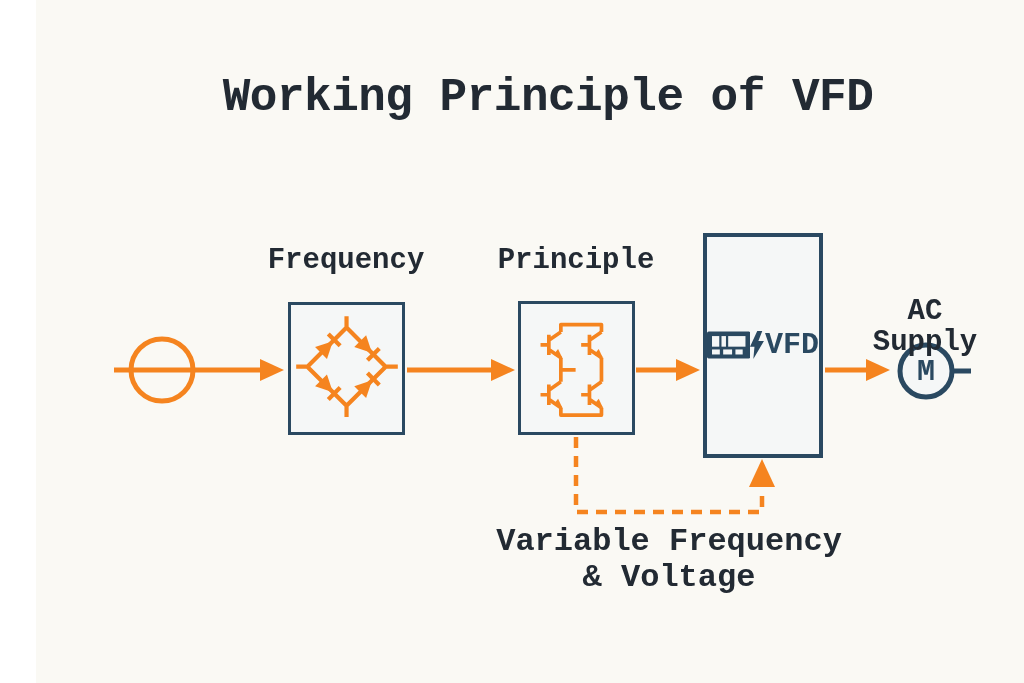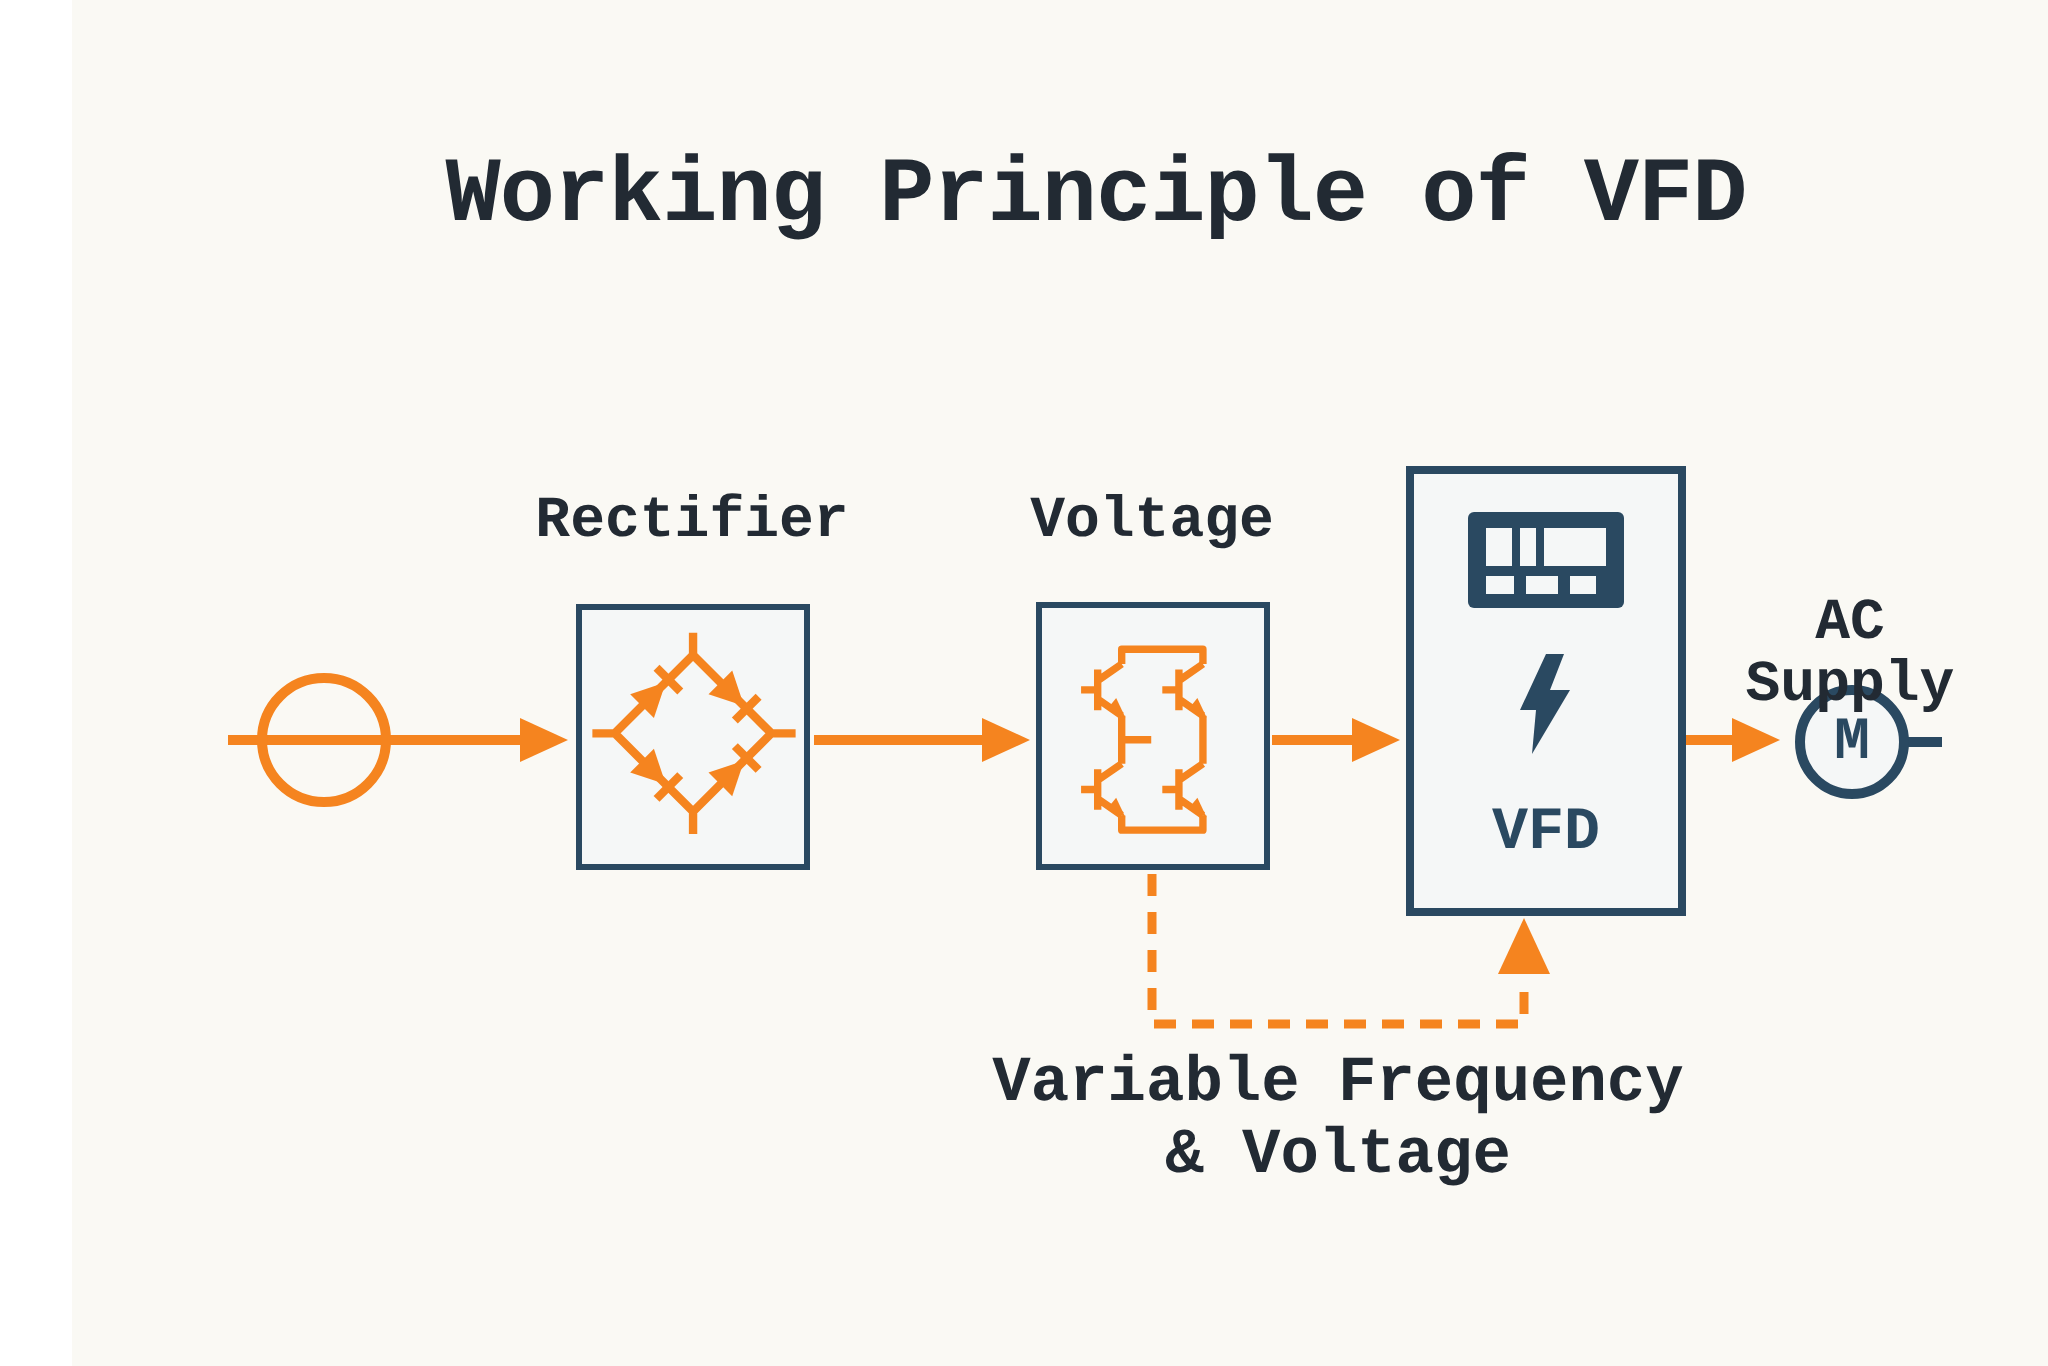--- a/index.html
+++ b/index.html
@@ -26,22 +26,22 @@
   .feedback-label{left:633px;top:524px;font-size:32px;line-height:1.13;}
   .box{
     position:absolute;box-sizing:border-box;
     background:var(--boxfill,#F5F7F7);
     border:3px solid var(--navy,#2A4961);
     display:flex;align-items:center;justify-content:center;
   }
   .rectifier-box{left:252px;top:302px;width:117px;height:133px;}
   .inverter-box{left:482px;top:301px;width:117px;height:134px;}
   .vfd-box{
-    left:667px;top:233px;width:140px;height:225px;border-width:4px;
-    flex-direction:column;justify-content:space-between;padding:19px 0 20px;
+    left:667px;top:233px;width:120px;height:225px;border-width:4px;
+    flex-direction:row;justify-content:space-between;padding:19px 0 20px;
   }
   .vfd-label{font-size:30px;font-weight:700;color:var(--navy,#2A4961);}
   .m-letter{
     position:absolute;left:890px;top:372px;transform:translate(-50%,-50%);
     font-size:30px;font-weight:700;color:var(--navy,#2A4961);
   }
   .wires{position:absolute;left:0;top:0;}
   .o-stroke{stroke:var(--orange,#F5841F);fill:none;stroke-width:5;}
   .o-thin{stroke:var(--orange,#F5841F);fill:none;stroke-width:4;stroke-linejoin:round;}
   .o-thin2{stroke:var(--orange,#F5841F);fill:none;stroke-width:4.5;stroke-linejoin:round;}
@@ -137,20 +137,20 @@
       <rect class="panel-cut" x="9" y="32" width="14" height="9"></rect>
       <rect class="panel-cut" x="29" y="32" width="16" height="9"></rect>
       <rect class="panel-cut" x="51" y="32" width="13" height="9"></rect>
     </svg>
     <svg width="26" height="50" viewBox="0 0 26 50">
       <polygon class="n-fill" points="13,0 0,28 8,28 6,50 25,18 15,18 22,0"></polygon>
     </svg>
     <div class="vfd-label">VFD</div>
   </div>
 
-  <div class="lbl rectifier-label">Rectifier</div>
-  <div class="lbl inverter-label">Voltage</div>
+  <div class="lbl rectifier-label">Frequency</div>
+  <div class="lbl inverter-label">Principle</div>
   <div class="lbl motor-label">AC Supply</div>
   <div class="m-letter">M</div>
   <div class="lbl feedback-label">Variable Frequency
 &amp; Voltage</div>
 
 </div>
 
 </body></html>

